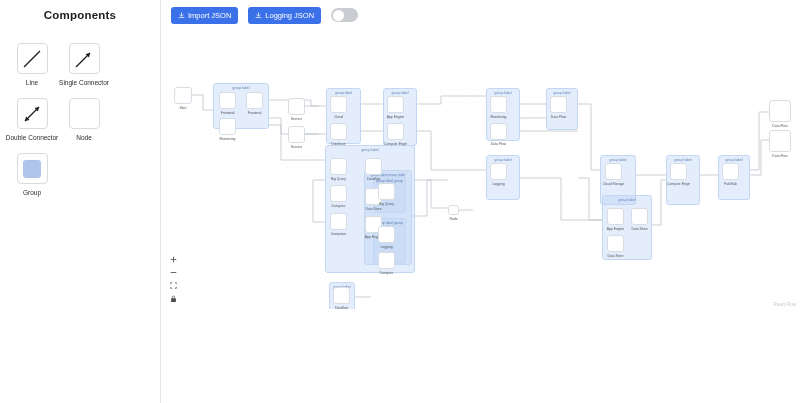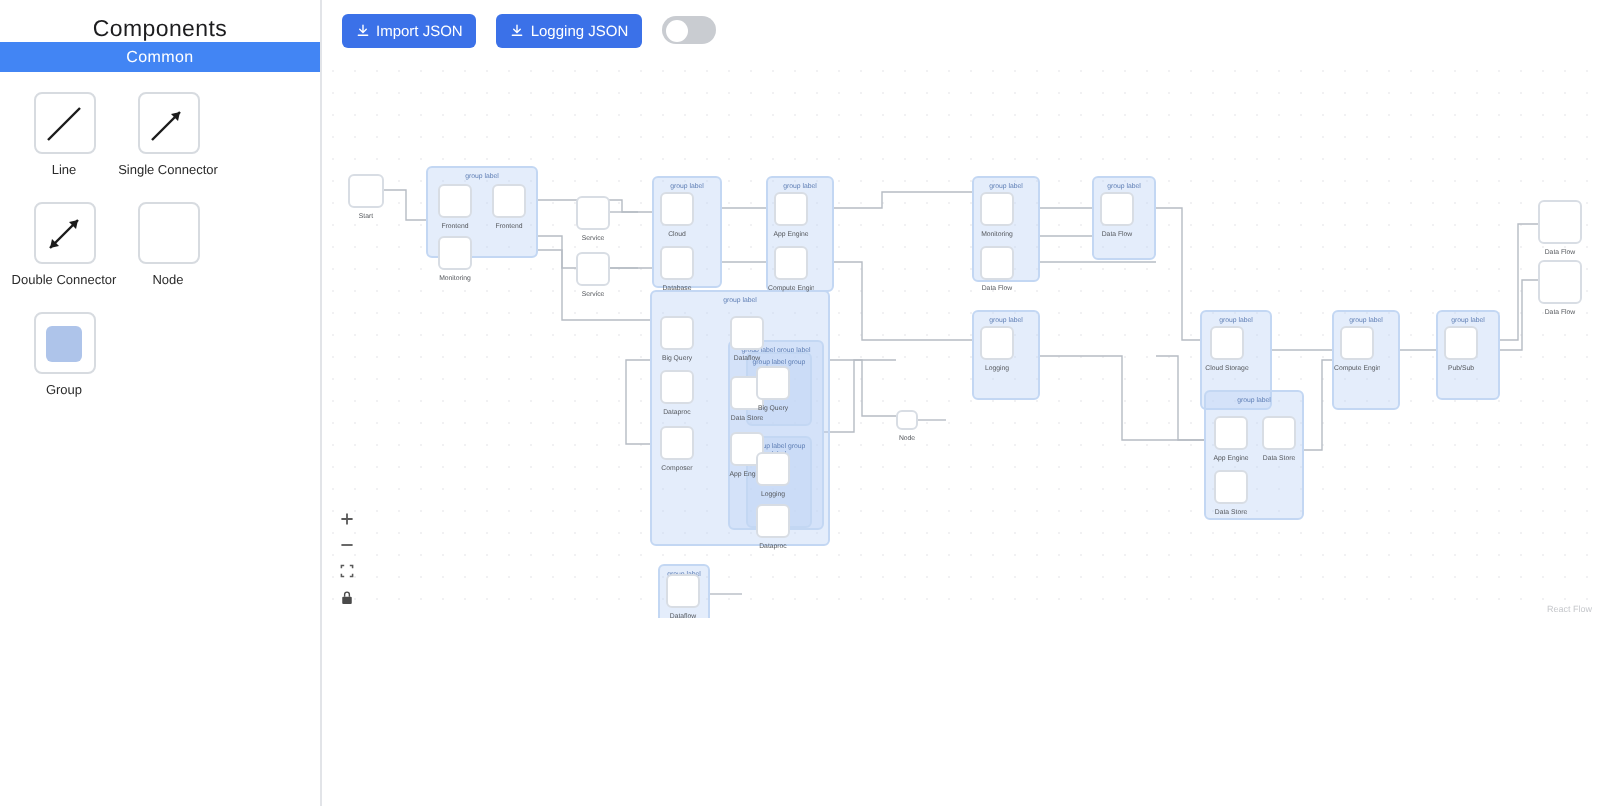--- a/index.html
+++ b/index.html
@@ -17,23 +17,23 @@
     width: 161px;
     height: 403px;
     background: #ffffff;
     border-right: 1px solid #e2e4e8;
     flex: 0 0 161px;
     position: relative;
   }
   #palette-title {
     text-align: center;
     font-size: 11.5px;
-    font-weight: normal;
+    font-weight: bold;
     color: #1d1d1f;
-    padding: 9px 0 0 0;
+    padding: 9px 0 12px 0;
     letter-spacing: .2px;
   }
   #section-bar {
     background: #4285f4;
     color: #fff;
     text-align: center;
     font-size: 8px;
     padding: 3px 0;
     letter-spacing: .2px;
   }
@@ -189,21 +189,20 @@
     font-size: 4.5px;
     color: #c6c8cc;
     z-index: 30;
   }
 </style>
 </head>
 <body>
 
 <div id="sidebar">
   <div id="palette-title">Components</div>
-  <div id="section-bar">Common</div>
   <div class="palette-grid">
 
     <div class="palette-item">
       <div class="palette-box">
         <svg width="22" height="22" viewBox="0 0 22 22">
             <line x1="3" y1="19" x2="19" y2="3" stroke="#1b1b1b" stroke-width="1.2"></line>
           </svg>
       </div>
       <div class="palette-label">Line</div>
     </div>

